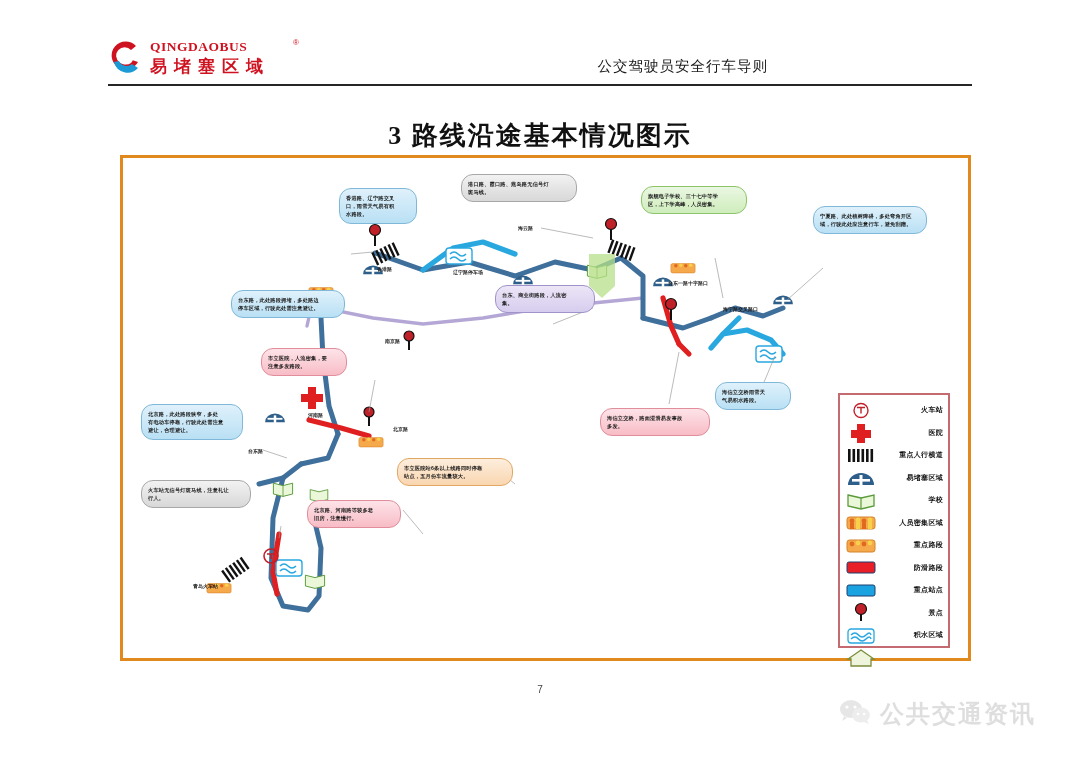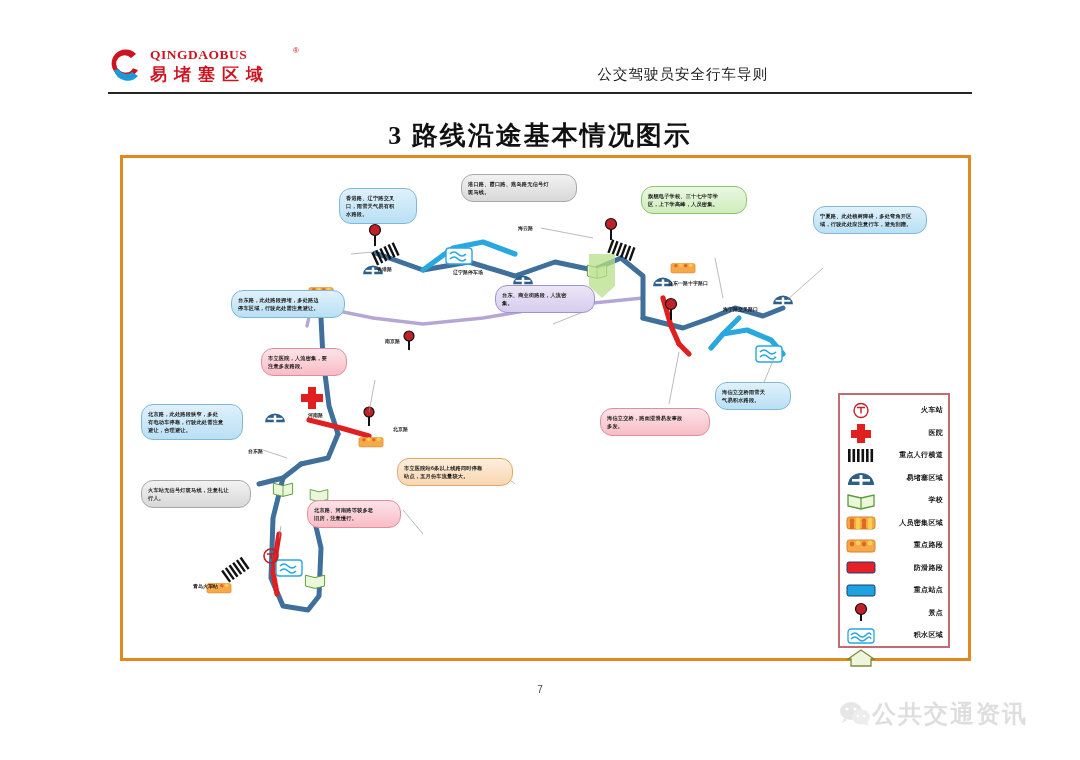--- a/index.html
+++ b/index.html
@@ -1,21 +1,21 @@
 <!DOCTYPE html>
 <html><head>
 <meta charset="utf-8">
 <style>
   html,body{margin:0;padding:0;}
   body{
     width:1080px;height:760px;background:#ffffff;position:relative;
     font-family:"Liberation Sans","DejaVu Sans",sans-serif;overflow:hidden;
   }
   
-  #header{position:absolute;left:0;top:8px;width:876px;height:92px;}
+  #header{position:absolute;left:0;top:0;width:876px;height:92px;}
   #logo{position:absolute;left:108px;top:38px;width:230px;height:42px;}
   #logo .mark{position:absolute;left:0;top:2px;width:36px;height:36px;}
   #logo .brand-en{position:absolute;left:42px;top:1px;font-size:13.5px;font-weight:bold;
     letter-spacing:.5px;color:#cf1220;font-family:"Liberation Serif","DejaVu Serif",serif;}
   #logo .brand-cn{position:absolute;left:42px;top:17px;font-size:17px;font-weight:bold;
     letter-spacing:7px;color:#cf1220;}
   #logo .tm{position:absolute;left:185px;top:0px;font-size:8px;color:#cf1220;}
   #header-title{position:absolute;right:108px;top:57px;font-size:14.5px;color:#1a1a1a;
     letter-spacing:1px;}
   #header-rule{position:absolute;left:108px;top:84px;width:864px;height:2px;background:#262626;}
@@ -50,21 +50,21 @@
   .legend-row{position:relative;height:22.5px;display:flex;align-items:center;}
   .legend-icon{width:42px;height:21px;position:relative;flex:0 0 42px;}
   .legend-label{flex:1;text-align:right;padding-right:5px;font-size:7px;font-weight:bold;
     color:#111;letter-spacing:.3px;}
 
   
   #page-num{position:absolute;left:0;top:684px;width:1080px;text-align:center;
     font-size:10px;color:#444;}
 
   
-  #watermark{position:absolute;left:838px;top:698px;display:flex;align-items:center;
+  #watermark{position:absolute;left:838px;top:698px;display:flex;align-items:flex-start;gap:8px;
     opacity:.45;}
   #watermark .wm-text{font-size:24px;color:#b8b8b8;font-weight:bold;letter-spacing:2px;}
 
   .node-label{position:absolute;font-size:5px;color:#1b1b1b;font-weight:bold;white-space:nowrap;}
 </style>
 </head>
 <body>
 
 <div id="header">
 

